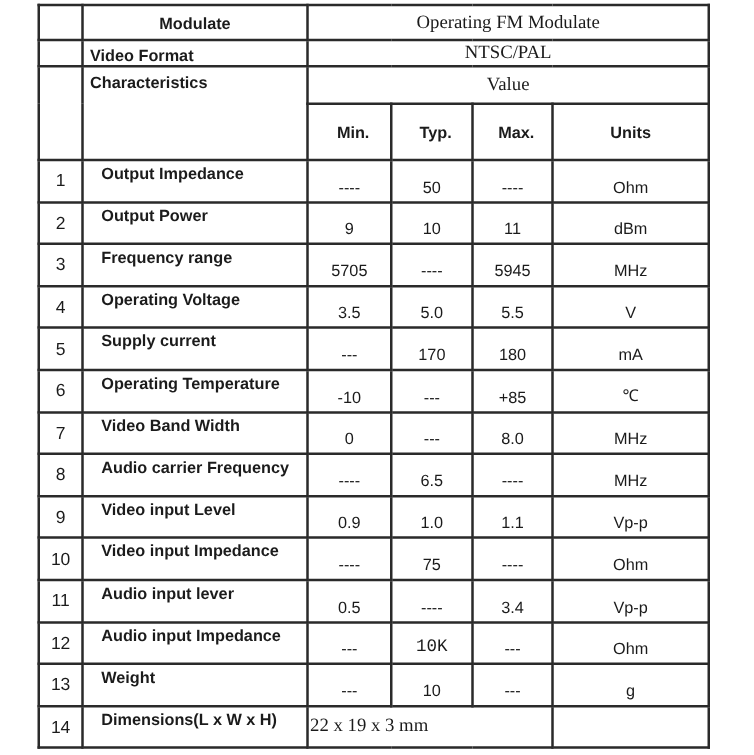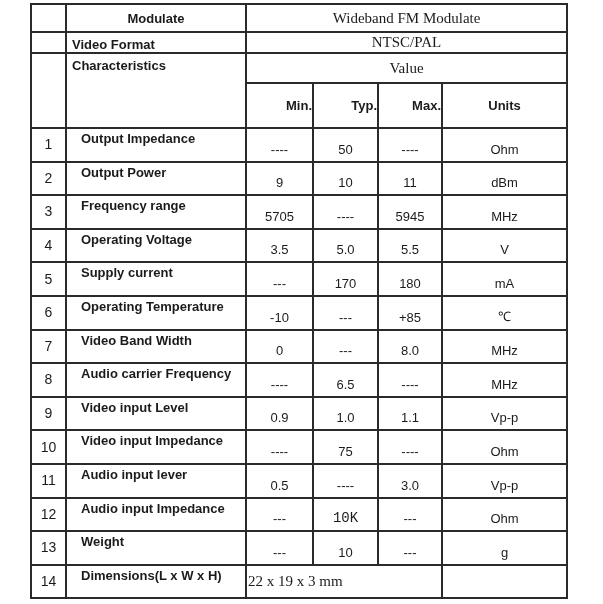--- a/index.html
+++ b/index.html
@@ -41,21 +41,21 @@
     vertical-align: middle;
   }
   td.hd-left {
     text-align: left;
     vertical-align: top;
     padding: 4px 2px 0 5px;
   }
   td.sub {
     vertical-align: middle;
     padding: 0 0 0 6px;
-    text-align: right;
+    text-align: center;
   }
   td.sub-center {
     vertical-align: middle;
     text-align: center;
     padding: 14px;
   }
   td.serif {
     font-family: "Liberation Serif", serif;
     font-size: 15px;
     text-align: center;
@@ -100,21 +100,21 @@
     <col style="width:180px">
     <col style="width:67px">
     <col style="width:65px">
     <col style="width:64px">
     <col style="width:125px">
   </colgroup>
   <tbody>
     <tr class="r-a">
       <td class="num"></td>
       <td class="hd hd-center">Modulate</td>
-      <td class="serif" colspan="4">Wideband FM Modulate</td>
+      <td class="serif" colspan="4">Operating FM Modulate</td>
     </tr>
     <tr class="r-b">
       <td class="num"></td>
       <td class="hd hd-left">Video Format</td>
       <td class="serif" colspan="4">NTSC/PAL</td>
     </tr>
     <tr class="r-c">
       <td class="num" rowspan="2"></td>
       <td class="hd hd-left" rowspan="2">Characteristics</td>
       <td class="serif" colspan="4">Value</td>
@@ -205,21 +205,21 @@
         <td class="val">----</td>
         <td class="val">75</td>
         <td class="val">----</td>
         <td class="val">Ohm</td>
       </tr>
       <tr class="data">
         <td class="num">11</td>
         <td class="label">Audio input lever</td>
         <td class="val">0.5</td>
         <td class="val">----</td>
-        <td class="val">3.0</td>
+        <td class="val">3.4</td>
         <td class="val">Vp-p</td>
       </tr>
       <tr class="data">
         <td class="num">12</td>
         <td class="label">Audio input Impedance</td>
         <td class="val">---</td>
         <td class="val typewriter">10K</td>
         <td class="val">---</td>
         <td class="val">Ohm</td>
       </tr>

